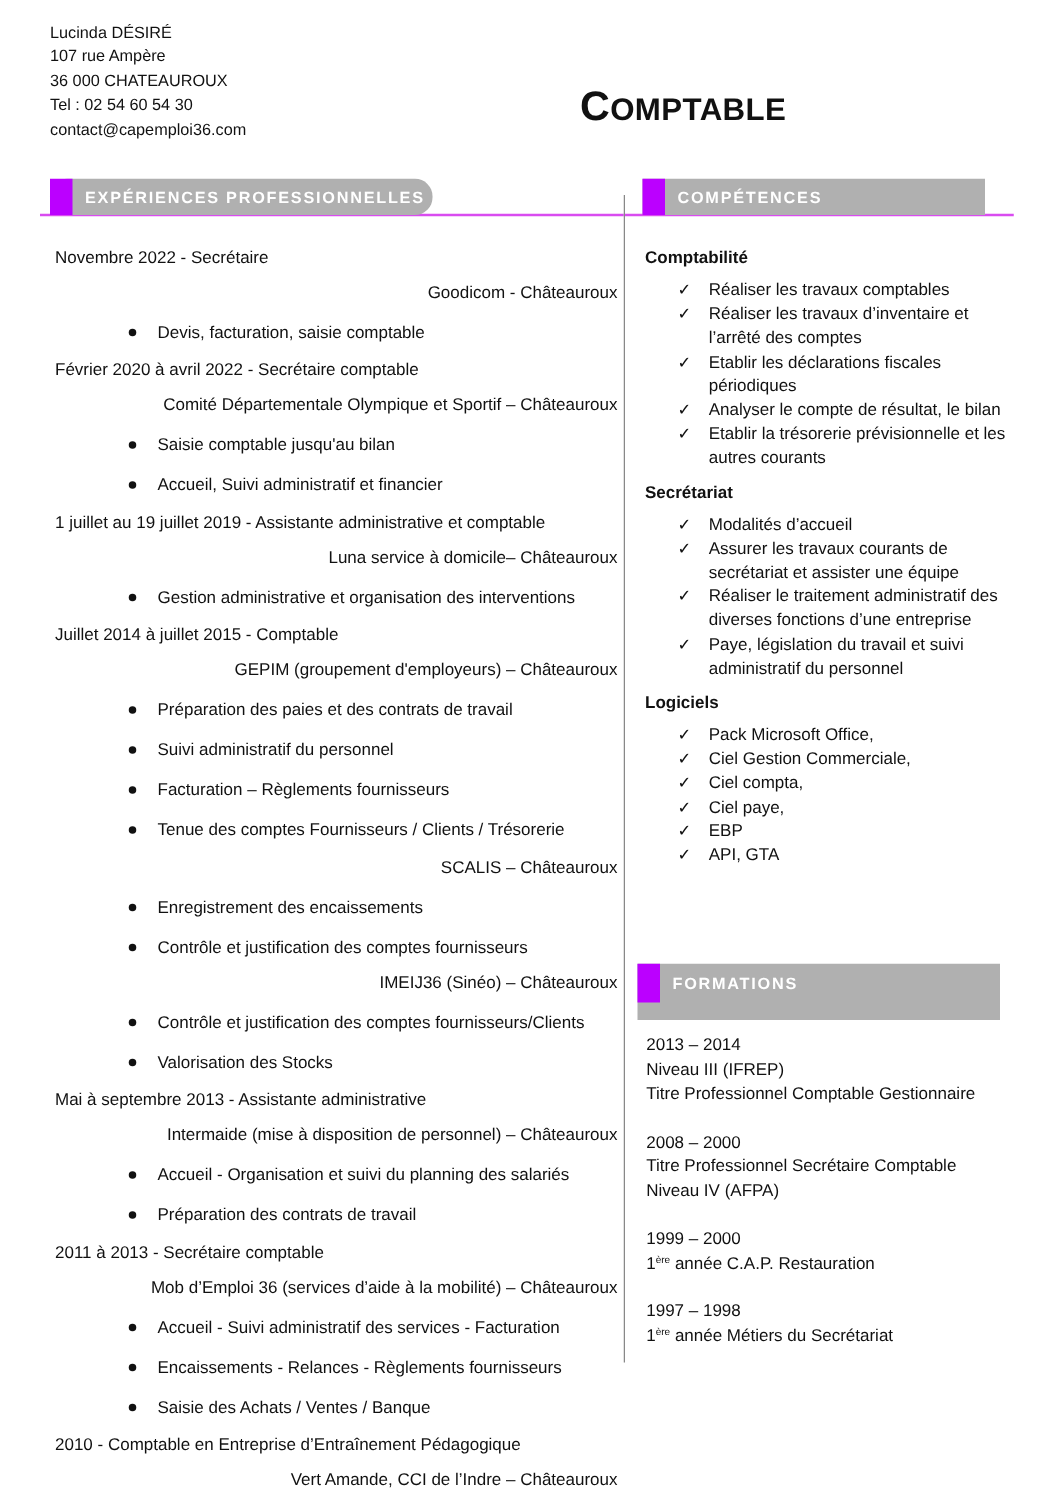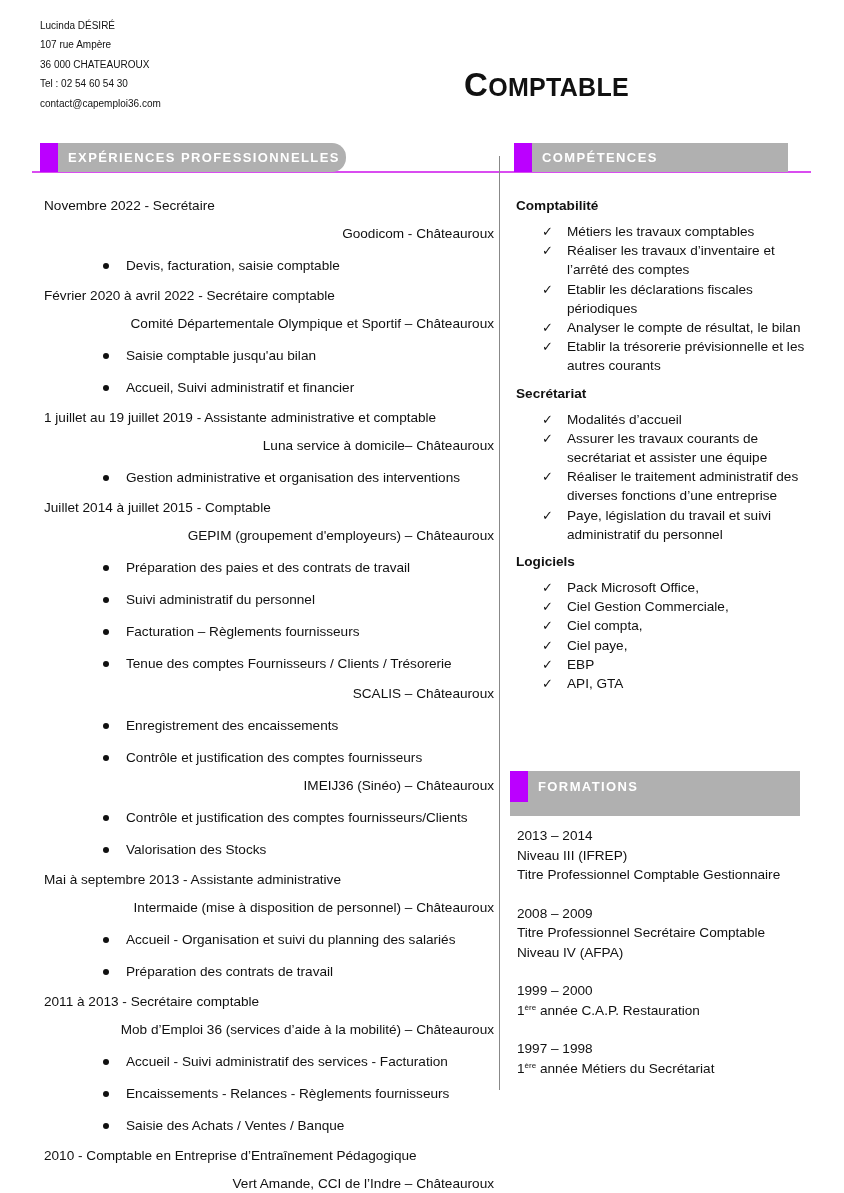--- a/index.html
+++ b/index.html
@@ -1,21 +1,21 @@
 <!DOCTYPE html>
 <html><head>
 <meta charset="utf-8">
 <style>
   html, body { margin: 0; padding: 0; background: #ffffff; }
   body {
     width: 844px; height: 1193px; position: relative; overflow: hidden;
     font-family: "Liberation Sans", "DejaVu Sans", sans-serif;
     color: #111; font-size: 13.6px;
   }
-  .contact { position: absolute; left: 40px; top: 16px; line-height: 19.4px; font-size: 10px; }
+  .contact { position: absolute; left: 40px; top: 16px; line-height: 19.4px; font-size: 13px; }
   .contact div { white-space: nowrap; }
   .job-title {
     position: absolute; left: 464px; top: 66px;
     font-weight: bold; font-size: 25px; letter-spacing: 0.3px; color: #111;
   }
   .job-title .big { font-size: 33px; }
   .vline { position: absolute; left: 499px; top: 156px; width: 1px; height: 934px; background: #888; }
   .hline-left { position: absolute; left: 32px; top: 171px; width: 467px; height: 2px; background: #d94cf0; }
   .hline-right { position: absolute; left: 500px; top: 171px; width: 311px; height: 2px; background: #d94cf0; }
 
@@ -145,21 +145,21 @@
       </ul>
     </div>
     <div class="job">
       <div class="job-line"><span>2010 - </span><b>Comptable en Entreprise d’Entraînement Pédagogique</b></div>
       <div class="company">Vert Amande, CCI de l’Indre – Châteauroux</div>
     </div>
   </div>
 <div class="right-col" id="comp-list">
     <div class="cat-title">Comptabilité</div>
     <ul class="checks">
-      <li><span class="chk">✓</span><span>Métiers les travaux comptables</span></li>
+      <li><span class="chk">✓</span><span>Réaliser les travaux comptables</span></li>
       <li><span class="chk">✓</span><span>Réaliser les travaux d’inventaire et l’arrêté des comptes</span></li>
       <li><span class="chk">✓</span><span>Etablir les déclarations fiscales périodiques</span></li>
       <li><span class="chk">✓</span><span>Analyser le compte de résultat, le bilan</span></li>
       <li><span class="chk">✓</span><span>Etablir la trésorerie prévisionnelle et les autres courants</span></li>
     </ul>
     <div class="cat-title">Secrétariat</div>
     <ul class="checks">
       <li><span class="chk">✓</span><span>Modalités d’accueil</span></li>
       <li><span class="chk">✓</span><span>Assurer les travaux courants de secrétariat et assister une équipe</span></li>
       <li><span class="chk">✓</span><span>Réaliser le traitement administratif des diverses fonctions d’une entreprise</span></li>
@@ -175,21 +175,21 @@
       <li><span class="chk">✓</span><span>API, GTA</span></li>
     </ul>
   </div>
 <div class="form-col" id="form-list">
     <div class="form-item">
       <div>2013 – 2014</div>
       <div><span>Niveau III (IFREP)</span></div>
       <div><span>Titre Professionnel Comptable Gestionnaire</span></div>
     </div>
     <div class="form-item">
-      <div>2008 – 2009</div>
+      <div>2008 – 2000</div>
       <div><span>Titre Professionnel Secrétaire Comptable</span></div>
       <div><span>Niveau IV (AFPA)</span></div>
     </div>
     <div class="form-item">
       <div>1999 – 2000</div>
       <div><span>1</span><sup>ère</sup><span> année C.A.P. Restauration</span></div>
     </div>
     <div class="form-item">
       <div>1997 – 1998</div>
       <div><span>1</span><sup>ère</sup><span> année Métiers du Secrétariat</span></div>

